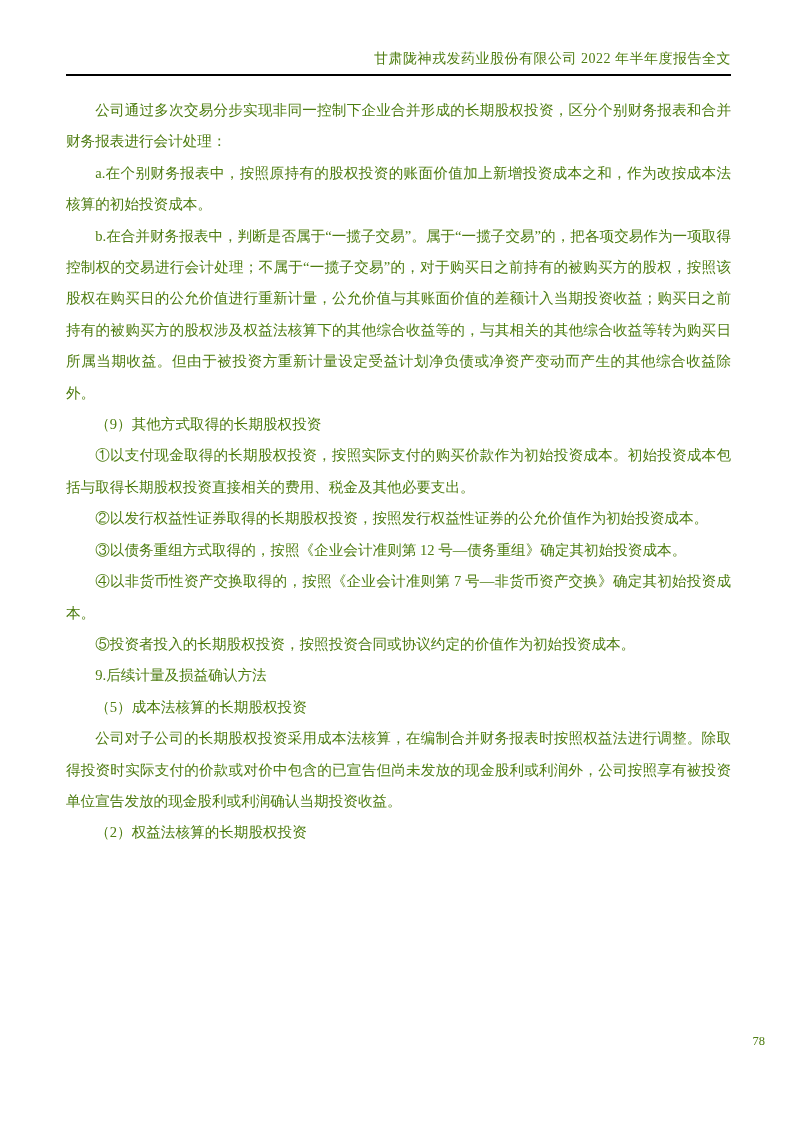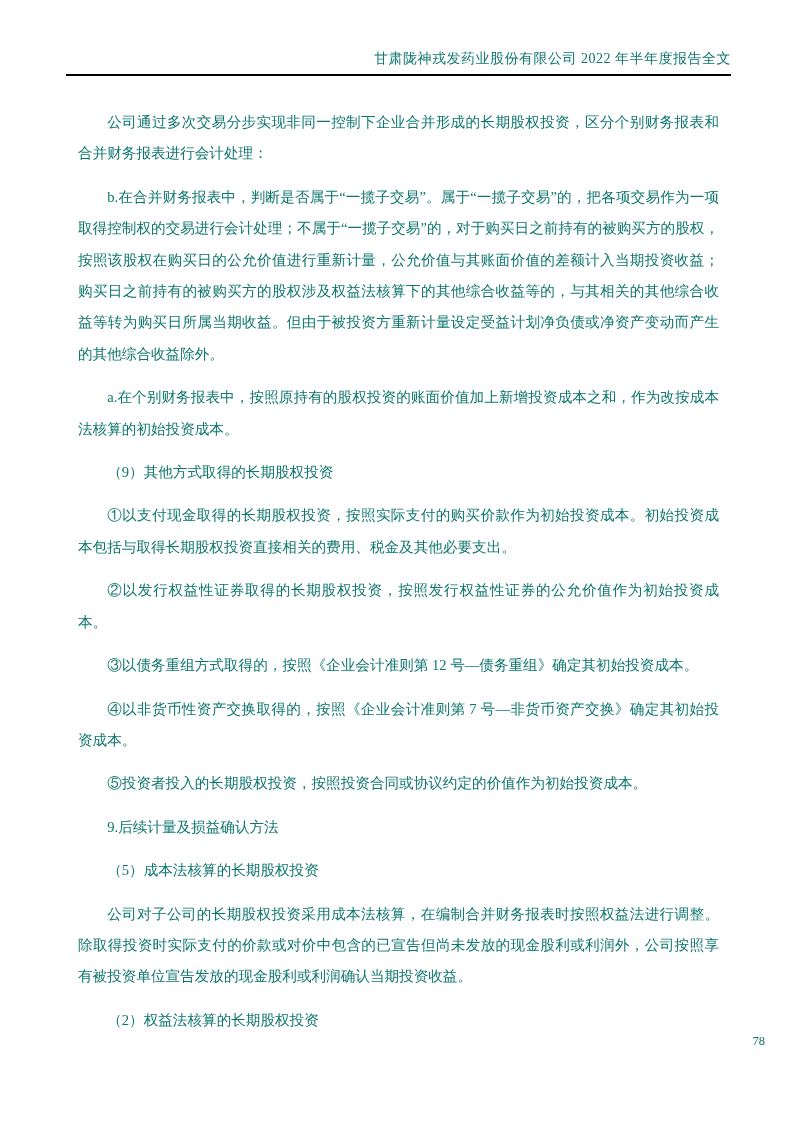--- a/index.html
+++ b/index.html
@@ -6,21 +6,21 @@
     margin: 0;
     padding: 0;
     background: #ffffff;
   }
   .page {
     position: relative;
     width: 793px;
     height: 1122px;
     background: #ffffff;
     font-family: "Liberation Serif", "DejaVu Serif", serif;
-    color: #0f766e;
+    color: #4d7c0f;
     overflow: hidden;
   }
   .header {
     position: absolute;
     top: 50px;
     left: 66px;
     right: 62px;
     text-align: right;
     font-size: 14px;
     line-height: 18px;
@@ -31,21 +31,21 @@
   .doc-body {
     position: absolute;
     top: 95px;
     left: 66px;
     right: 62px;
     font-size: 14.6px;
     line-height: 31.4px;
     text-align: justify;
   }
   .doc-body p {
-    margin: 12px;
+    margin: 0;
     padding: 0;
     text-indent: 2em;
     text-align: justify;
     text-justify: inter-ideograph;
   }
   .footer {
     position: absolute;
     top: 1034px;
     right: 28px;
     font-size: 12.5px;
@@ -56,22 +56,22 @@
 <body>
 
 <div class="page">
 
   <div class="header">
     <span>甘肃陇神戎发药业股份有限公司 2022 年半年度报告全文</span>
   </div>
 
   <div class="doc-body">
     <p>公司通过多次交易分步实现非同一控制下企业合并形成的长期股权投资，区分个别财务报表和合并财务报表进行会计处理：</p>
+    <p>a.在个别财务报表中，按照原持有的股权投资的账面价值加上新增投资成本之和，作为改按成本法核算的初始投资成本。</p>
     <p>b.在合并财务报表中，判断是否属于“一揽子交易”。属于“一揽子交易”的，把各项交易作为一项取得控制权的交易进行会计处理；不属于“一揽子交易”的，对于购买日之前持有的被购买方的股权，按照该股权在购买日的公允价值进行重新计量，公允价值与其账面价值的差额计入当期投资收益；购买日之前持有的被购买方的股权涉及权益法核算下的其他综合收益等的，与其相关的其他综合收益等转为购买日所属当期收益。但由于被投资方重新计量设定受益计划净负债或净资产变动而产生的其他综合收益除外。</p>
-    <p>a.在个别财务报表中，按照原持有的股权投资的账面价值加上新增投资成本之和，作为改按成本法核算的初始投资成本。</p>
     <p>（9）其他方式取得的长期股权投资</p>
     <p>①以支付现金取得的长期股权投资，按照实际支付的购买价款作为初始投资成本。初始投资成本包括与取得长期股权投资直接相关的费用、税金及其他必要支出。</p>
     <p>②以发行权益性证券取得的长期股权投资，按照发行权益性证券的公允价值作为初始投资成本。</p>
     <p>③以债务重组方式取得的，按照《企业会计准则第 12 号—债务重组》确定其初始投资成本。</p>
     <p>④以非货币性资产交换取得的，按照《企业会计准则第 7 号—非货币资产交换》确定其初始投资成本。</p>
     <p>⑤投资者投入的长期股权投资，按照投资合同或协议约定的价值作为初始投资成本。</p>
     <p>9.后续计量及损益确认方法</p>
     <p>（5）成本法核算的长期股权投资</p>
     <p>公司对子公司的长期股权投资采用成本法核算，在编制合并财务报表时按照权益法进行调整。除取得投资时实际支付的价款或对价中包含的已宣告但尚未发放的现金股利或利润外，公司按照享有被投资单位宣告发放的现金股利或利润确认当期投资收益。</p>
     <p>（2）权益法核算的长期股权投资</p>

